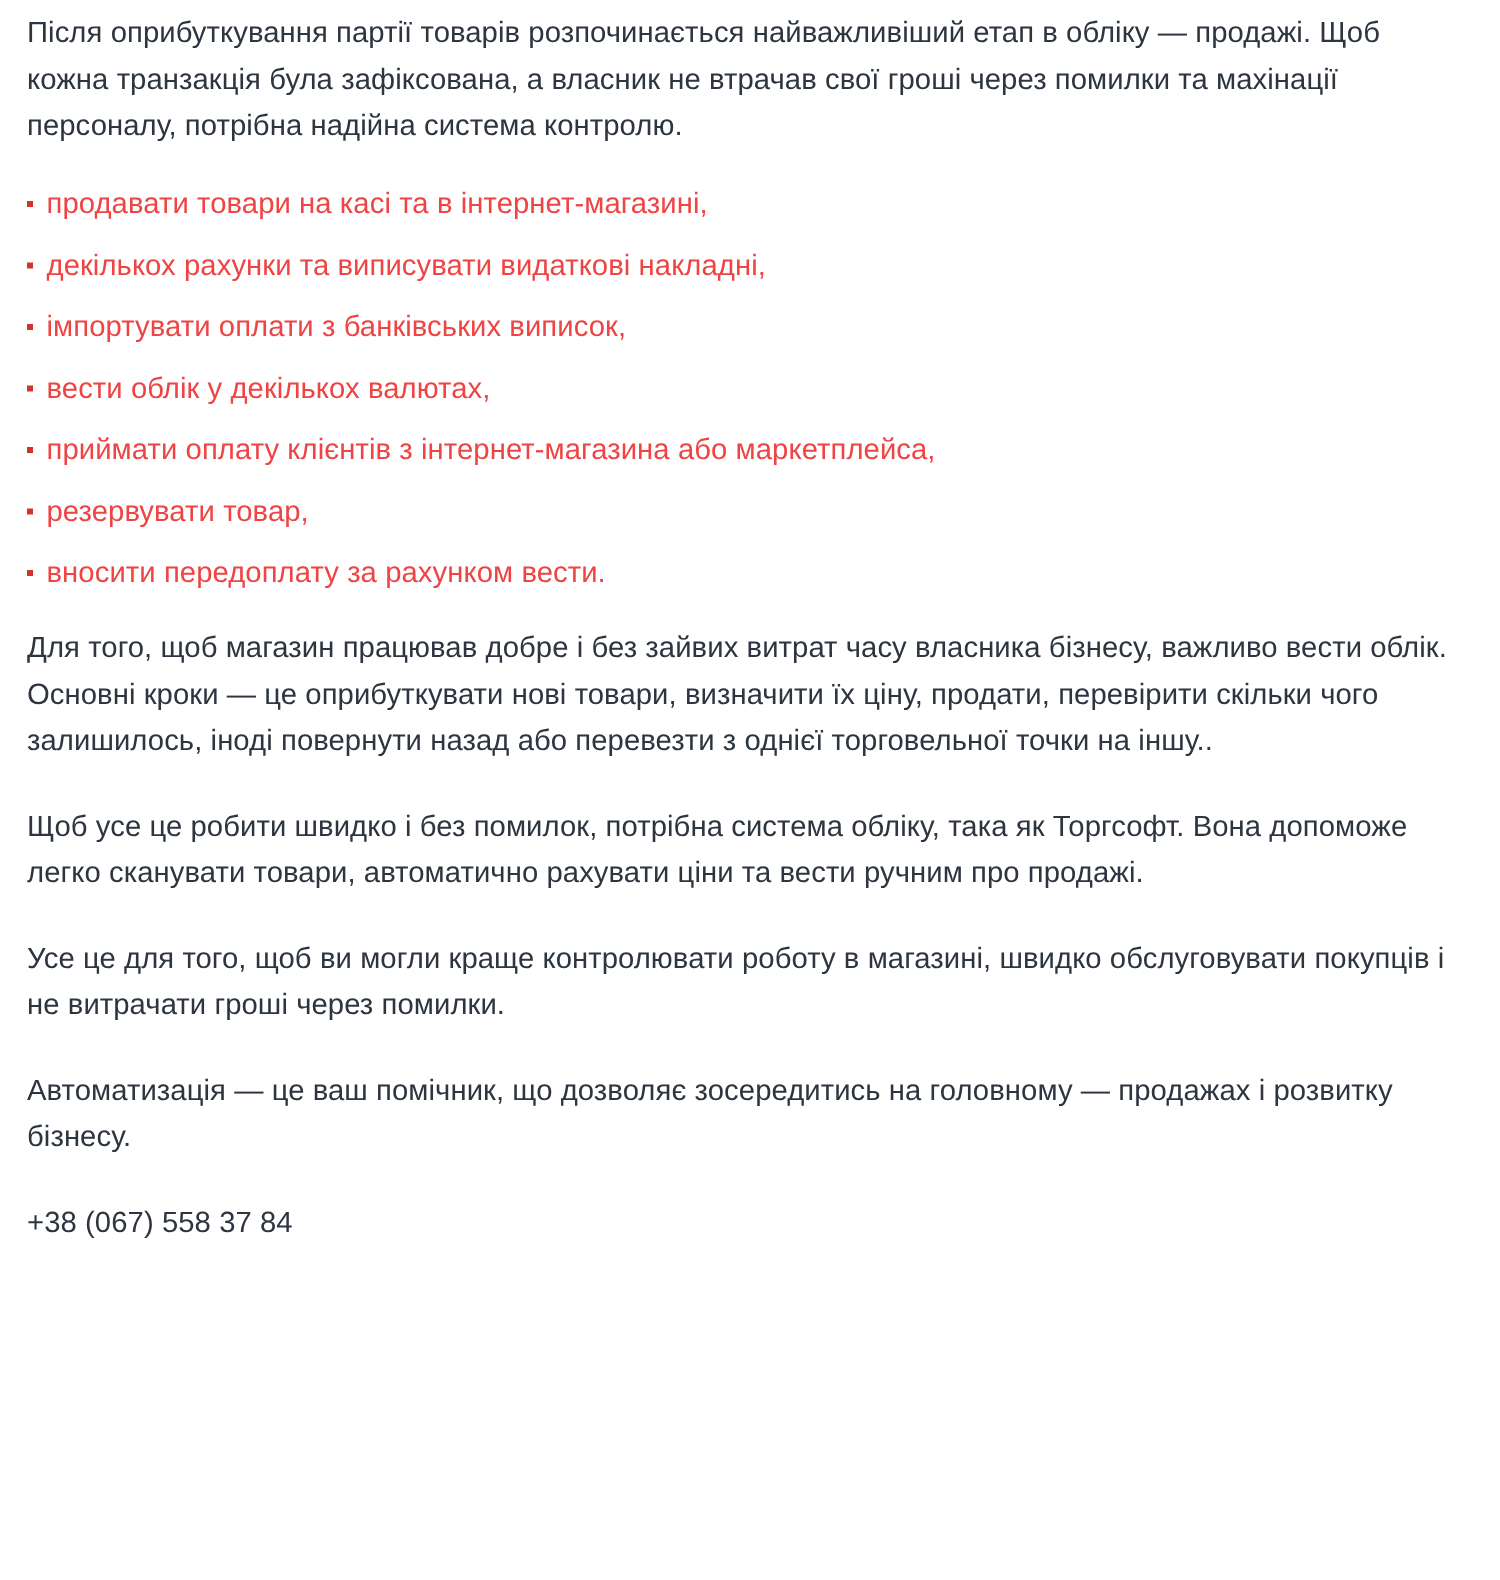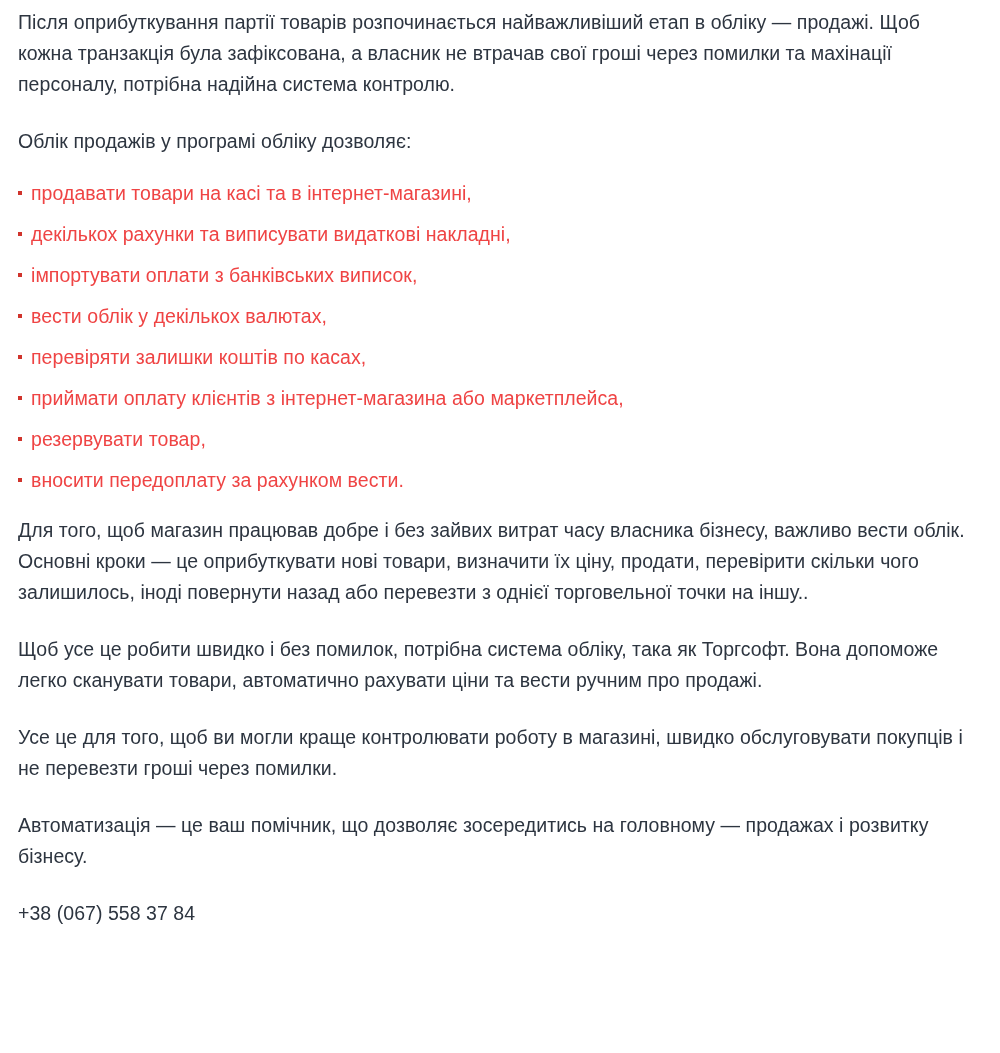--- a/index.html
+++ b/index.html
@@ -76,21 +76,20 @@
   }
 </style>
 </head>
 <body>
 
 <div class="page">
   <div class="content">
 
     <p class="para">Після оприбуткування партії товарів розпочинається найважливіший етап в обліку — продажі. Щоб кожна транзакція була зафіксована, а власник не втрачав свої гроші через помилки та махінації персоналу, потрібна надійна система контролю.</p>
 
-    <p class="para">Облік продажів у програмі обліку дозволяє:</p>
 
     <ul class="bullets">
       <li>
         <span class="marker"></span>
         <span>продавати товари на касі та в інтернет-магазині,</span>
       </li>
       <li>
         <span class="marker"></span>
         <span>декількох рахунки та виписувати видаткові накладні,</span>
       </li>
@@ -100,41 +99,37 @@
       </li>
       <li>
         <span class="marker"></span>
         <span>вести облік у декількох валютах,</span>
       </li>
       <li>
         <span class="marker"></span>
       </li>
       <li>
         <span class="marker"></span>
-        <span>перевіряти залишки коштів по касах,</span>
-      </li>
-      <li>
-        <span class="marker"></span>
         <span>приймати оплату клієнтів з інтернет-магазина або маркетплейса,</span>
       </li>
       <li>
         <span class="marker"></span>
         <span>резервувати товар,</span>
       </li>
       <li>
         <span class="marker"></span>
         <span>вносити передоплату за рахунком вести.</span>
       </li>
     </ul>
 
 
     <p class="para">Для того, щоб магазин працював добре і без зайвих витрат часу власника бізнесу, важливо вести облік. Основні кроки — це оприбуткувати нові товари, визначити їх ціну, продати, перевірити скільки чого залишилось, іноді повернути назад або перевезти з однієї торговельної точки на іншу..</p>
 
     <p class="para">Щоб усе це робити швидко і без помилок, потрібна система обліку, така як Торгсофт. Вона допоможе легко сканувати товари, автоматично рахувати ціни та вести ручним про продажі.</p>
 
-    <p class="para">Усе це для того, щоб ви могли краще контролювати роботу в магазині, швидко обслуговувати покупців і не перевезти гроші через помилки.</p>
+    <p class="para">Усе це для того, щоб ви могли краще контролювати роботу в магазині, швидко обслуговувати покупців і не витрачати гроші через помилки.</p>
 
     <p class="para tight">Автоматизація — це ваш помічник, що дозволяє зосередитись на головному — продажах і розвитку бізнесу.</p>
 
     <div class="phone-line">+38 (067) 558 37 84</div>
 
   </div>
 </div>
 
 </body></html>

